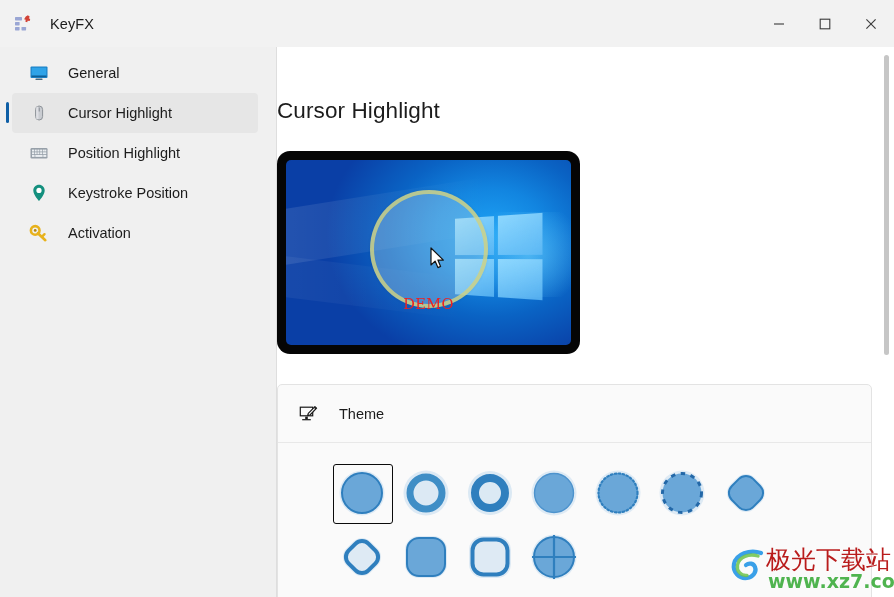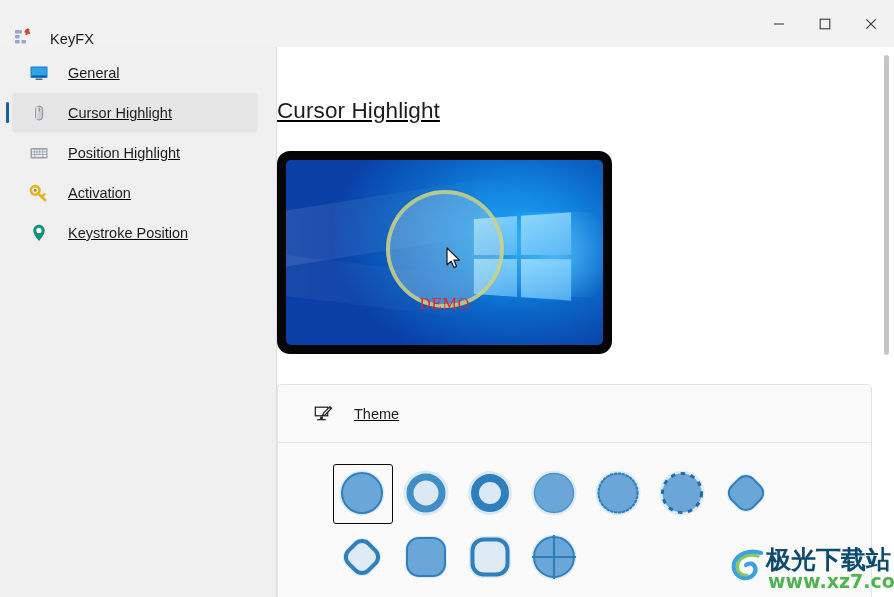--- a/index.html
+++ b/index.html
@@ -16,21 +16,21 @@
     display: flex;
     flex-direction: column;
   }
 
   
   .titlebar {
     height: 47px;
     min-height: 47px;
     background: #f2f2f2;
     display: flex;
-    align-items: flex-end;
+    align-items: center;
     position: relative;
     z-index: 20;
   }
   .tb-icon {
     width: 20px; height: 20px;
     margin-left: 14px;
     position: relative;
   }
   .tb-title {
     margin-left: 16px;
@@ -45,21 +45,20 @@
     color: #3a3a3a;
   }
   .tb-btn svg { display: block; }
 
   
   .body {
     flex: 1;
     display: flex;
     min-height: 0;
     position: relative;
-    text-decoration: underline;
   }
 
   
   .sidebar {
     width: 277px;
     min-width: 277px;
     background: #f0f0f0;
     border-right: 1px solid #dedede;
     padding-top: 6px;
     position: relative;
@@ -114,21 +113,21 @@
     color: #1c1c1c;
     margin: 51px 0 0 0;
     padding-left: 0;
     font-weight: 400;
     letter-spacing: .1px;
   }
 
   
   .preview-wrap {
     margin-top: 27px;
-    width: 335px;
+    width: 303px;
     height: 203px;
     border-radius: 13px;
     background: #050505;
     padding: 9px;
     position: relative;
   }
   .preview-screen {
     width: 100%; height: 100%;
     border-radius: 5px;
     position: relative;
@@ -194,21 +193,21 @@
     width: 595px;
     background: #fafafa;
     border: 1px solid #e3e3e3;
     border-radius: 5px;
     overflow: hidden;
   }
   .card-head {
     height: 58px;
     display: flex;
     align-items: center;
-    padding-left: 34px;
+    padding-left: 19px;
     border-bottom: 1px solid #e8e8e8;
   }
   .card-head-ico {
     width: 22px; height: 22px;
     display: flex; align-items: center; justify-content: center;
   }
   .card-head-label {
     margin-left: 20px;
     font-size: 14.5px;
     color: #1c1c1c;
@@ -257,22 +256,22 @@
     position: absolute;
     right: 18px; bottom: 4px;
     width: 148px; height: 52px;
     pointer-events: none;
     z-index: 30;
   }
   .wm-row1 {
     position: absolute;
     left: 38px; top: 2px;
     font-size: 25px;
-    color: #0c4a6e;
-    font-weight: bold;
+    color: #b91c1c;
+    font-weight: normal;
     font-family: "DejaVu Sans", sans-serif;
     letter-spacing: 0px;
     white-space: nowrap;
   }
   .wm-row2 {
     position: absolute;
     left: 40px; top: 29px;
     font-size: 19px;
     color: #4fb44f;
     font-weight: bold;
@@ -364,37 +363,37 @@
               <rect x="14.3" y="12" width="3" height="1.9"></rect>
             </g>
           </svg>
         </span>
         <span class="nav-label">Position Highlight</span>
       </div>
 
       <div class="nav-item">
         <span class="nav-ico">
           <svg width="20" height="20" viewBox="0 0 20 20">
+            <path d="M10 1.8c-3.2 0-5.7 2.5-5.7 5.6 0 4.2 5.7 10.6 5.7 10.6s5.7-6.4 5.7-10.6c0-3.1-2.5-5.6-5.7-5.6z" fill="#14907e"></path>
+            <circle cx="10" cy="7.4" r="2.6" fill="#ffffff"></circle>
+          </svg>
+        </span>
+        <span class="nav-label">Keystroke Position</span>
+      </div>
+
+      <div class="nav-item">
+        <span class="nav-ico">
+          <svg width="20" height="20" viewBox="0 0 20 20">
             <circle cx="6.2" cy="7.4" r="4.3" fill="none" stroke="#e8b21c" stroke-width="2.6"></circle>
             <circle cx="6.2" cy="7.4" r="1.4" fill="#b4860e"></circle>
             <path d="M8.9 10.2l7.4 7.0" stroke="#e8b21c" stroke-width="2.6" stroke-linecap="round"></path>
             <path d="M13.6 13.1l1.9-1.9" stroke="#e8b21c" stroke-width="2.4" stroke-linecap="round"></path>
           </svg>
         </span>
         <span class="nav-label">Activation</span>
-      </div>
-
-      <div class="nav-item">
-        <span class="nav-ico">
-          <svg width="20" height="20" viewBox="0 0 20 20">
-            <path d="M10 1.8c-3.2 0-5.7 2.5-5.7 5.6 0 4.2 5.7 10.6 5.7 10.6s5.7-6.4 5.7-10.6c0-3.1-2.5-5.6-5.7-5.6z" fill="#14907e"></path>
-            <circle cx="10" cy="7.4" r="2.6" fill="#ffffff"></circle>
-          </svg>
-        </span>
-        <span class="nav-label">Keystroke Position</span>
       </div>
 
     </div>
 
     <div class="content">
       <div class="content-inner" style="padding-left:0">
 
         <div style="padding-left:0;margin-left:0;">
           <div class="page-title" style="margin-left:0;padding-left:0;">Cursor Highlight</div>
         </div>

